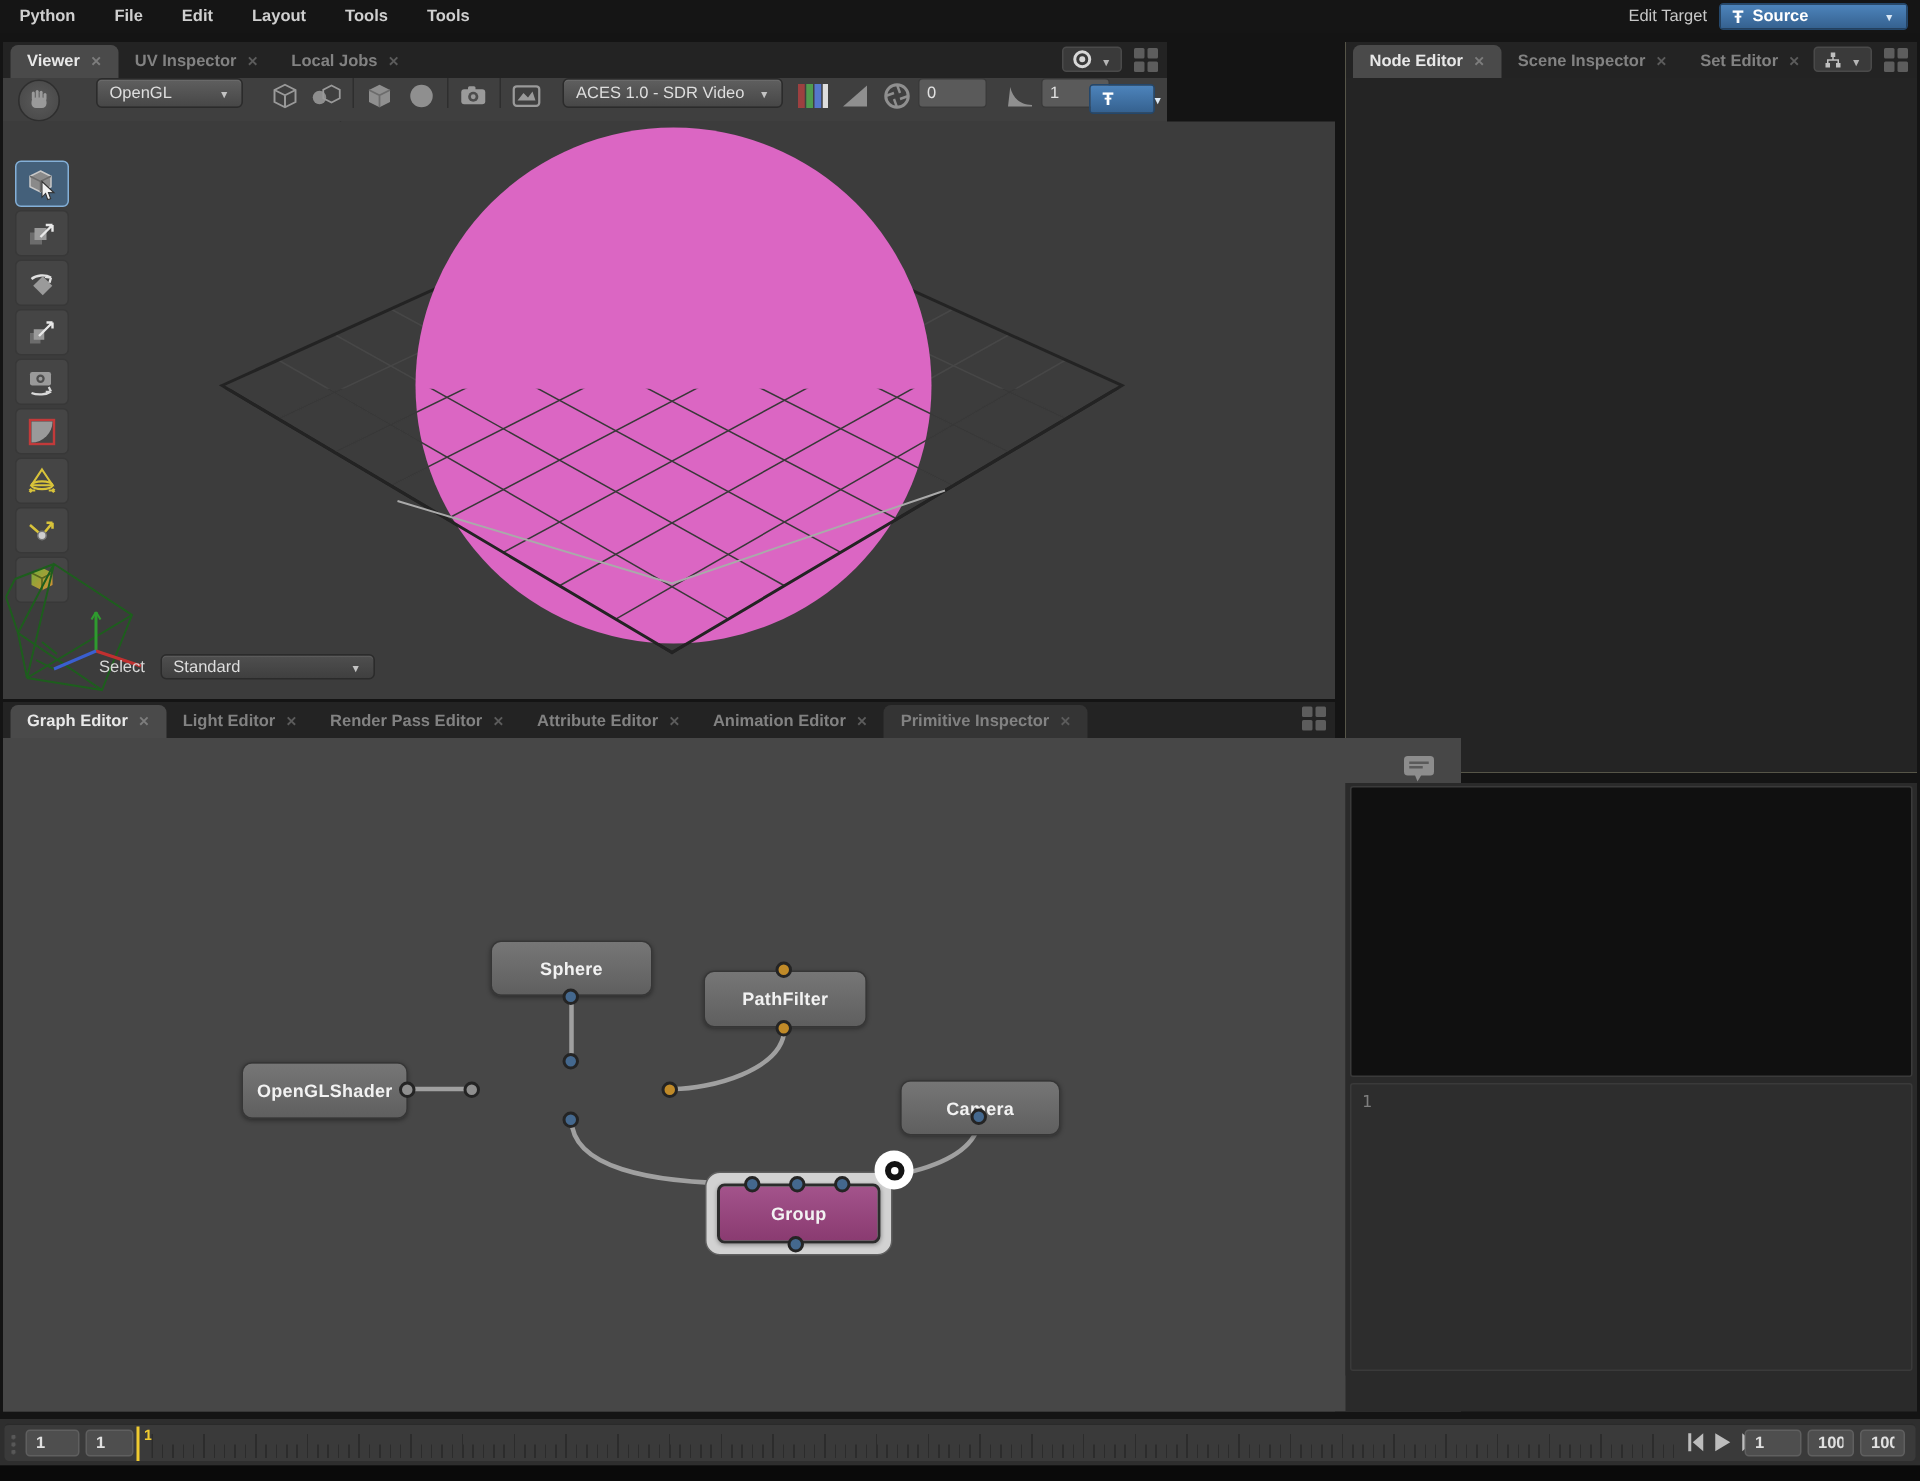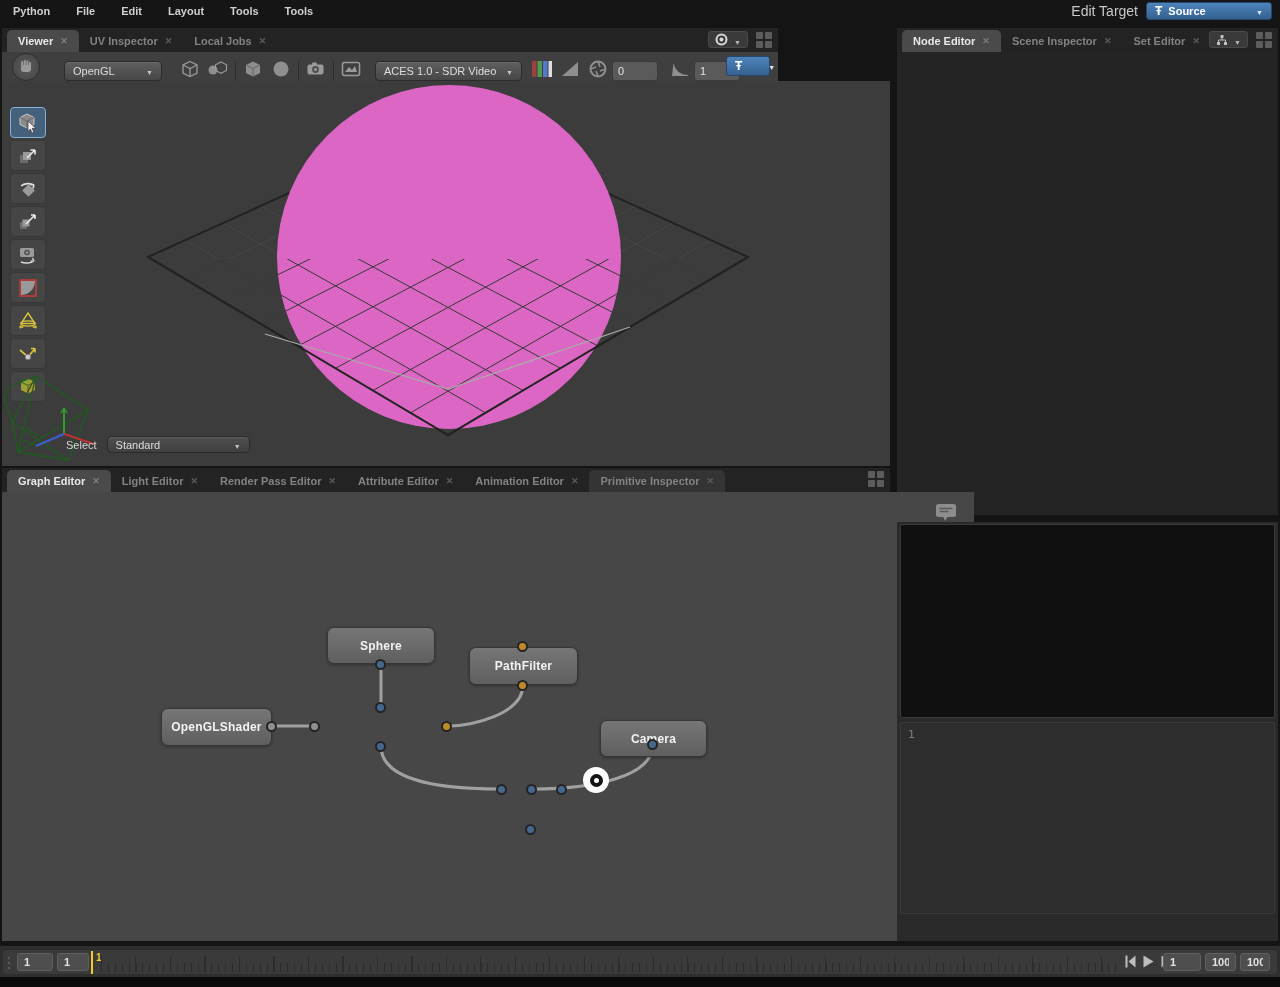--- a/index.html
+++ b/index.html
@@ -3,21 +3,21 @@
 <meta charset="utf-8">
 <style>
   *{margin:0;padding:0;box-sizing:border-box}
   body{background:#000;font-family:"Liberation Sans",sans-serif;-webkit-font-smoothing:antialiased}
   .app{position:relative;width:1280px;height:987px;background:#141414;overflow:hidden}
 
   
   .menubar{position:absolute;left:0;top:0;width:1280px;height:22px;background:#151515;display:flex;align-items:center}
   .menu-item{padding:0 13px;font-size:11px;font-weight:bold;color:#cfcfcf;line-height:22px;cursor:default}
   .menubar-right{position:absolute;right:8px;top:2px;display:flex;align-items:center;gap:8px}
-  .edit-target-label{font-size:14px;color:#c8c8c8}
+  .edit-target-label{font-size:11px;color:#c8c8c8}
   .blue-dd{height:18px;display:flex;align-items:center;gap:6px;padding:0 8px;border-radius:3px;
     background:linear-gradient(#4d84bc,#35618f);border:1px solid #24476b;color:#fff;font-size:11px;font-weight:bold}
   .blue-dd .pin{font-size:12px;font-weight:bold;color:#fff}
   .blue-dd .sp{flex:1}
   .arr::before{content:"▼";font-size:7px;color:inherit}
   .blue-dd .arr{color:#dce9f5;margin-left:14px}
 
   
   .panel{position:absolute;background:#3d3d3d}
   .tabbar{position:relative;height:24px;background:#232323;display:flex;align-items:flex-end;padding-left:5px}
@@ -26,21 +26,21 @@
   .tab.raised{background:#343434}
   .x{font-size:9px;color:#5c5c5c;font-weight:bold}
   .x::before{content:"✕"}
   .tab.active .x{color:#7d7d7d}
   .tabbar-right{position:absolute;right:6px;top:3px;display:flex;align-items:center;gap:8px}
   .grid-icon{width:16px;height:16px;display:grid;grid-template-columns:7px 7px;grid-template-rows:7px 7px;gap:2px}
   .grid-icon i{background:#5d5d5d;border-radius:1px}
   .mini-btn{height:17px;display:flex;align-items:center;gap:6px;padding:0 6px;background:#3a3a3a;border:1px solid #4a4a4a;border-radius:3px;color:#b5b5b5}
 
   
-  .vtoolbar{position:relative;height:29px;background:#3f3f3f;display:flex;align-items:flex-end}
+  .vtoolbar{position:relative;height:29px;background:#3f3f3f;display:flex;align-items:flex-start}
   .hand-btn{position:absolute;left:10px;top:1px;width:28px;height:28px;border-radius:50%;background:radial-gradient(#5a5a5a,#464646);border:1px solid #2e2e2e;display:flex;align-items:center;justify-content:center}
   .dd{height:20px;display:flex;align-items:center;padding:0 8px;border-radius:4px;background:linear-gradient(#5f5f5f,#474747);
      border:1px solid #2b2b2b;font-size:11px;color:#dedede;box-shadow:inset 0 1px rgba(255,255,255,.07)}
   .dd .arr{color:#c4c4c4;margin-left:auto}
   .tbtn{height:24px;min-width:28px;display:flex;align-items:center;justify-content:center}
   .sep{width:1px;height:20px;background:#2e2e2e;margin:0 3px}
   .field{height:20px;background:#5a5a5a;border:1px solid #3a3a3a;border-radius:3px;color:#e2e2e2;font-size:11px;padding:0 5px;font-family:"Liberation Sans",sans-serif}
 
   
   .viewport{position:relative;width:888px;height:385px;background:#3c3c3c;overflow:hidden}
@@ -465,20 +465,23 @@
           <path d="M521,193 C521,222 470,234 447,234"></path>
           <path d="M379,254 C379,286 430,297 496,297"></path>
           <path d="M651,252 C651,286 588,297 531,297"></path>
         </g>
       </svg>
 
       <div class="gnode gray" style="left:325px;top:135px;width:108px;height:37px">Sphere</div>
       <div class="gnode gray" style="left:467px;top:155px;width:109px;height:38px">PathFilter</div>
       <div class="gnode gray" style="left:159px;top:216px;width:111px;height:38px">OpenGLShader</div>
       <div class="gnode gray" style="left:598px;top:228px;width:107px;height:37px">Camera</div>
+      <div class="group-frame" style="left:468px;top:289px;width:125px;height:56px">
+        <div class="gnode magenta">Group</div>
+      </div>
 
       <div class="port blue" style="left:373px;top:167px"></div>
       <div class="port orange" style="left:515px;top:149px"></div>
       <div class="port orange" style="left:515px;top:188px"></div>
       <div class="port gray" style="left:264px;top:229px"></div>
       <div class="port gray" style="left:307px;top:229px"></div>
       <div class="port blue" style="left:373px;top:210px"></div>
       <div class="port blue" style="left:373px;top:249px"></div>
       <div class="port orange" style="left:439px;top:229px"></div>
       <div class="port blue" style="left:645px;top:247px"></div>

